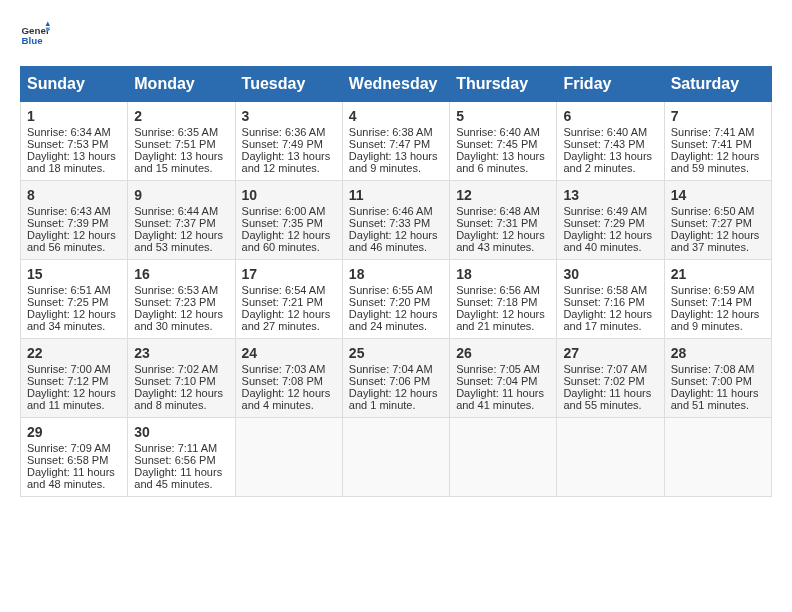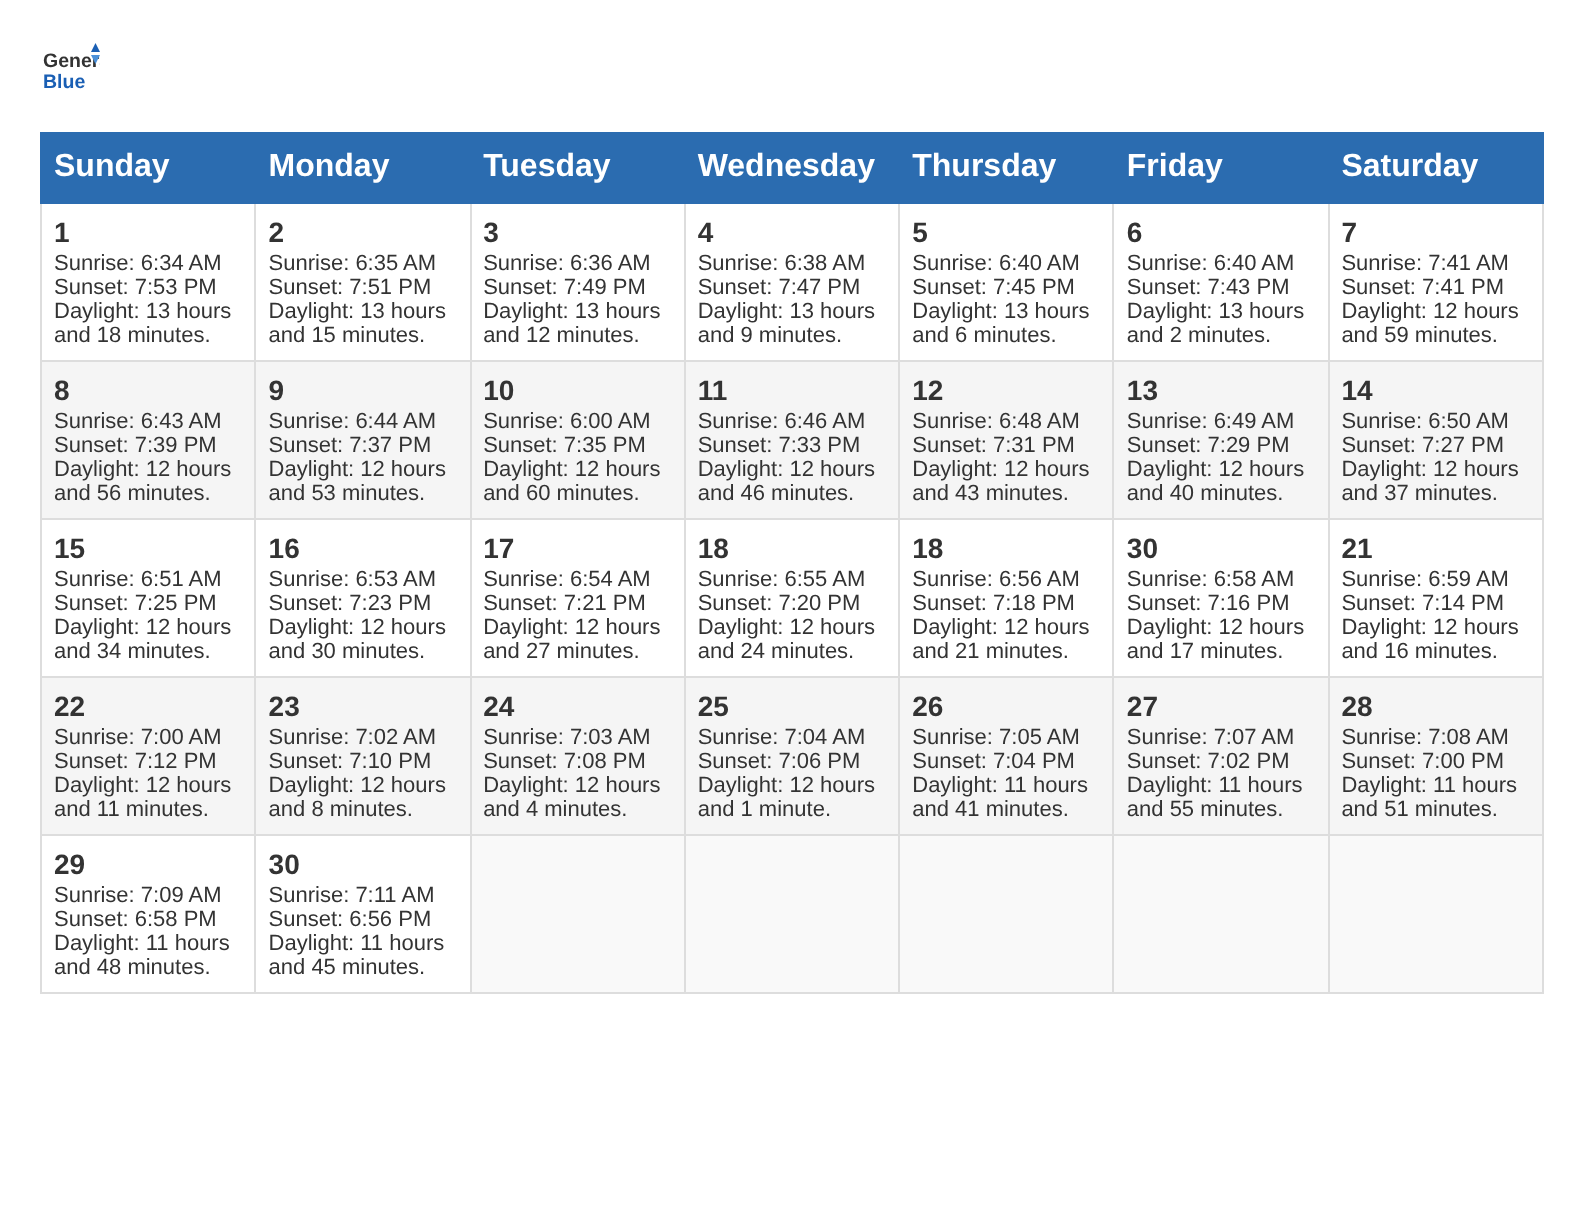--- a/index.html
+++ b/index.html
@@ -216,21 +216,21 @@
         <td>
         <span class="day-number">30</span>
         <span>Sunrise: 6:58 AM</span><br>
         <span>Sunset: 7:16 PM</span><br>
         <span>Daylight: 12 hours and 17 minutes.</span>
       </td>
         <td>
         <span class="day-number">21</span>
         <span>Sunrise: 6:59 AM</span><br>
         <span>Sunset: 7:14 PM</span><br>
-        <span>Daylight: 12 hours and 16 minutes.</span>
+        <span>Daylight: 12 hours and 9 minutes.</span>
       </td>
       </tr>
       <tr>
         <td>
         <span class="day-number">22</span>
         <span>Sunrise: 7:00 AM</span><br>
         <span>Sunset: 7:12 PM</span><br>
         <span>Daylight: 12 hours and 11 minutes.</span>
       </td>
         <td>

